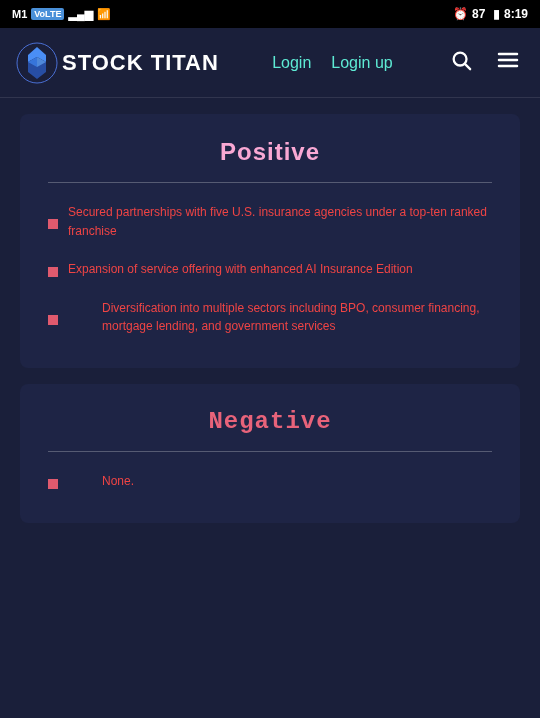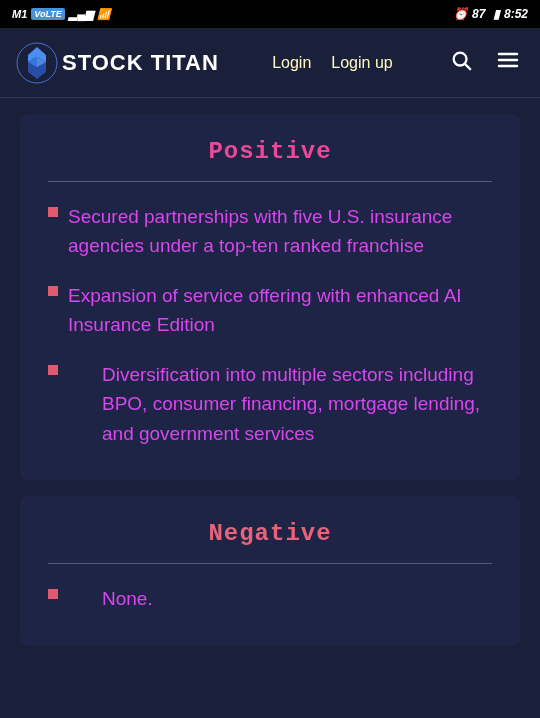--- a/index.html
+++ b/index.html
@@ -16,21 +16,20 @@
     
     .status-bar {
       background: #000;
       height: 28px;
       display: flex;
       align-items: center;
       justify-content: space-between;
       padding: 12px 12px;
       font-size: 12px;
       color: #fff;
-      font-style: italic;
     }
     .status-left {
       display: flex;
       align-items: center;
       gap: 4px;
       font-size: 11px;
       font-weight: 600;
     }
     .status-right {
       display: flex;
@@ -65,21 +64,21 @@
       color: #ffffff;
       letter-spacing: 1px;
       text-transform: uppercase;
     }
     .nav-links {
       display: flex;
       align-items: center;
       gap: 20px;
     }
     .nav-link {
-      color: #fef9c3;
+      color: #5eead4;
       font-size: 16px;
       text-decoration: none;
       font-weight: 500;
     }
     .nav-icons {
       display: flex;
       align-items: center;
       gap: 16px;
     }
     .nav-icon-btn {
@@ -105,45 +104,45 @@
       padding: 24px 28px 32px 28px;
     }
     .section-title {
       text-align: center;
       font-size: 24px;
       font-weight: 700;
       letter-spacing: 1px;
       margin-bottom: 16px;
     }
     .section-title.positive-title {
-      color: #ec4899;
-      font-family: Liberation Mono, monospace;
+      color: #f9a8d4;
+      font-family: Liberation Sans, sans-serif;
     }
     .section-title.negative-title {
       color: #e8637a;
       font-family: Liberation Mono, monospace;
     }
     .divider {
       border: none;
       border-top: 1px solid rgba(255,255,255,0.25);
       margin-bottom: 20px;
     }
 
     .bullet-list {
       list-style: none;
       padding: 0;
     }
     .bullet-list li {
       display: flex;
-      align-items: flex-start;
+      align-items: center;
       gap: 10px;
       margin-bottom: 20px;
-      font-size: 19px;
+      font-size: 12px;
       line-height: 1.55;
-      color: #d946ef;
+      color: #ef4444;
     }
     .bullet-list li:last-child {
       margin-bottom: 0;
       gap: 44px;
     }
     .bullet-square {
       width: 10px;
       height: 10px;
       min-width: 10px;
       background: #e05a6e;
@@ -167,21 +166,21 @@
     <span style="background:#4a90d9;color:#fff;font-size:9px;padding:1px 3px;border-radius:2px;">VoLTE</span>
     <span>▂▄▆</span>
     <span>📶</span>
   </div>
   <div class="status-right">
     <span>⏰</span>
     <span style="display:flex;align-items:center;gap:8px;">
       <span>87</span>
       <span>▮</span>
     </span>
-    <span>8:52</span>
+    <span>8:19</span>
   </div>
 </div>
 
 <nav class="navbar">
   <div class="logo-area">
 
     <svg class="logo-icon" viewBox="0 0 42 42" fill="none" xmlns="http://www.w3.org/2000/svg">
       <circle cx="21" cy="21" r="20" fill="#1a1f3a" stroke="#4a6fd4" stroke-width="1"></circle>
       <path d="M21 5 L30 13 L30 20 L21 15 L12 20 L12 13 Z" fill="#4a8ef5"></path>
       <path d="M12 20 L21 15 L30 20 L30 30 L21 37 L12 30 Z" fill="#2a5abf" opacity="0.8"></path>

